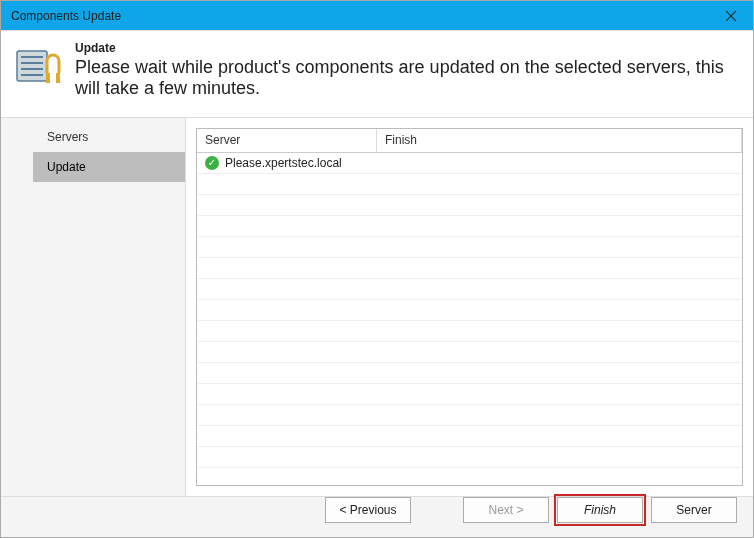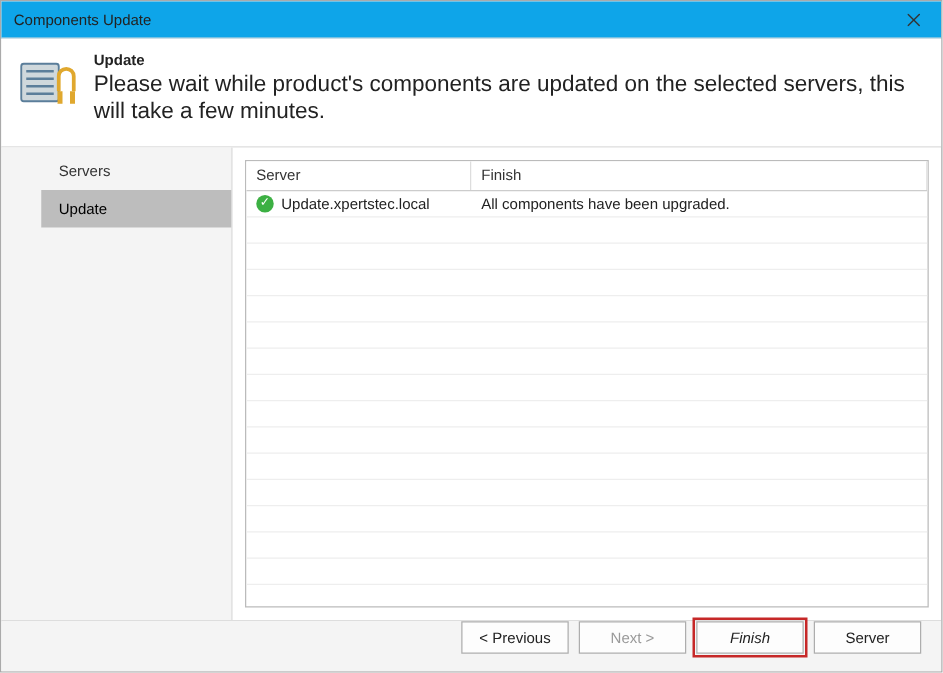--- a/index.html
+++ b/index.html
@@ -125,20 +125,21 @@
     background:#fdfdfd;
     font-family:inherit;
     font-size:12px;
     color:#222;
     padding:0 10px;
     cursor:pointer;
   }
   .btn:disabled {
     color:#9a9a9a;
     cursor:default;
+    margin-left:44px;
   }
   .btn.highlight {
     outline:2px solid #c62828;
     outline-offset:1px;
     font-style:italic;
   }
 </style>
 </head>
 <body>
 
@@ -182,24 +183,21 @@
   <div class="main">
     <div class="table-wrap">
       <div class="table-head">
         <div class="th col-server">Server</div>
         <div class="th col-status">Finish</div>
       </div>
       <div class="table-body">
         <div class="tr">
           <div class="td col-server">
             <span class="status-icon">✓</span>
-            <span>Update.xpertstec.local</span>
-          </div>
-          <div class="td col-status">
-            <span>All components have been upgraded.</span>
+            <span>Please.xpertstec.local</span>
           </div>
         </div>
 
         <div class="tr"></div>
         <div class="tr"></div>
         <div class="tr"></div>
         <div class="tr"></div>
         <div class="tr"></div>
         <div class="tr"></div>
         <div class="tr"></div>

